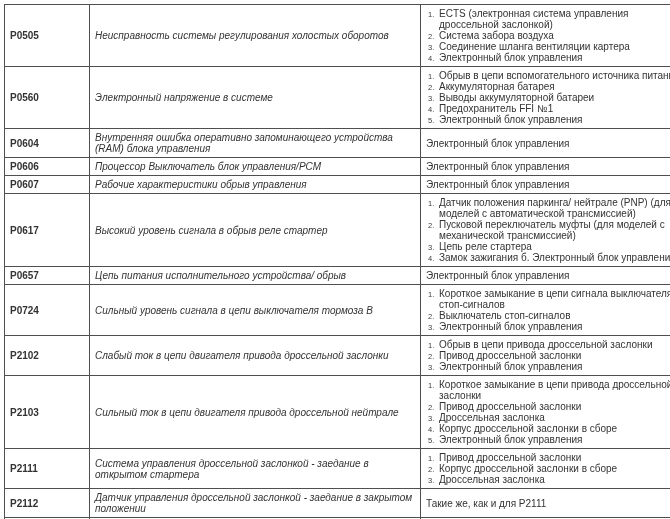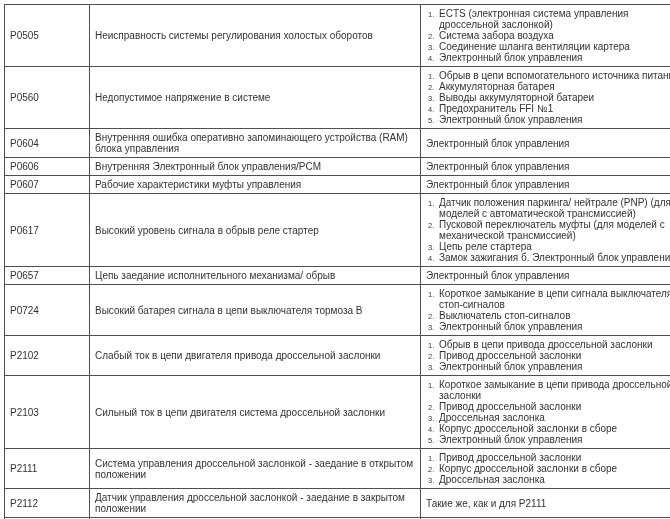--- a/index.html
+++ b/index.html
@@ -23,22 +23,22 @@
     border-collapse: collapse;
     table-layout: fixed;
     width: 659px;
   }
   table.dtc-table td {
     border: 1px solid #4f4f4f;
     vertical-align: middle;
     padding: 3px 5px;
     overflow: hidden;
   }
-  td.code-cell   { width: 74px;  padding-left: 6px; }
-  td.desc-cell   { width: 320px; padding-left: 7px; }
+  td.code-cell   { width: 74px;  padding-left: 6px; font-weight: bold; }
+  td.desc-cell   { width: 320px; padding-left: 7px; font-style: italic; }
   td.causes-cell { width: 265px; padding-left: 4px; }
   .causes-cell ol {
     margin: 0;
     padding: 0;
     list-style: none;
     counter-reset: c;
   }
   .causes-cell li {
     counter-increment: c;
     position: relative;
@@ -67,66 +67,66 @@
             <ol>
               <li>ECTS (электронная система управления дроссельной заслонкой)</li>
               <li>Система забора воздуха</li>
               <li>Соединение шланга вентиляции картера</li>
               <li>Электронный блок управления</li>
             </ol>
           </td>
         </tr>
         <tr>
           <td class="code-cell">P0560</td>
-          <td class="desc-cell">Недопустимое напряжение в системе</td>
+          <td class="desc-cell">Электронный напряжение в системе</td>
           <td class="causes-cell">
             <ol>
               <li>Обрыв в цепи вспомогательного источника питания</li>
               <li>Аккумуляторная батарея</li>
               <li>Выводы аккумуляторной батареи</li>
               <li>Предохранитель FFI №1</li>
               <li>Электронный блок управления</li>
             </ol>
           </td>
         </tr>
         <tr>
           <td class="code-cell">P0604</td>
           <td class="desc-cell">Внутренняя ошибка оперативно запоминающего устройства (RAM) блока управления</td>
           <td class="causes-cell">Электронный блок управления</td>
         </tr>
         <tr>
           <td class="code-cell">P0606</td>
-          <td class="desc-cell">Внутренняя Электронный блок управления/PCM</td>
+          <td class="desc-cell">Процессор Выключатель блок управления/PCM</td>
           <td class="causes-cell">Электронный блок управления</td>
         </tr>
         <tr>
           <td class="code-cell">P0607</td>
-          <td class="desc-cell">Рабочие характеристики муфты управления</td>
+          <td class="desc-cell">Рабочие характеристики обрыв управления</td>
           <td class="causes-cell">Электронный блок управления</td>
         </tr>
         <tr>
           <td class="code-cell">P0617</td>
           <td class="desc-cell">Высокий уровень сигнала в обрыв реле стартер</td>
           <td class="causes-cell">
             <ol>
               <li>Датчик положения паркинга/ нейтрале (PNP) (для моделей с автоматической трансмиссией)</li>
               <li>Пусковой переключатель муфты (для моделей с механической трансмиссией)</li>
               <li>Цепь реле стартера</li>
               <li>Замок зажигания б. Электронный блок управления</li>
             </ol>
           </td>
         </tr>
         <tr>
           <td class="code-cell">P0657</td>
-          <td class="desc-cell">Цепь заедание исполнительного механизма/ обрыв</td>
+          <td class="desc-cell">Цепь питания исполнительного устройства/ обрыв</td>
           <td class="causes-cell">Электронный блок управления</td>
         </tr>
         <tr>
           <td class="code-cell">P0724</td>
-          <td class="desc-cell">Высокий батарея сигнала в цепи выключателя тормоза B</td>
+          <td class="desc-cell">Сильный уровень сигнала в цепи выключателя тормоза B</td>
           <td class="causes-cell">
             <ol>
               <li>Короткое замыкание в цепи сигнала выключателя стоп-сигналов</li>
               <li>Выключатель стоп-сигналов</li>
               <li>Электронный блок управления</li>
             </ol>
           </td>
         </tr>
         <tr>
           <td class="code-cell">P2102</td>
@@ -134,34 +134,34 @@
           <td class="causes-cell">
             <ol>
               <li>Обрыв в цепи привода дроссельной заслонки</li>
               <li>Привод дроссельной заслонки</li>
               <li>Электронный блок управления</li>
             </ol>
           </td>
         </tr>
         <tr>
           <td class="code-cell">P2103</td>
-          <td class="desc-cell">Сильный ток в цепи двигателя система дроссельной заслонки</td>
+          <td class="desc-cell">Сильный ток в цепи двигателя привода дроссельной нейтрале</td>
           <td class="causes-cell">
             <ol>
               <li>Короткое замыкание в цепи привода дроссельной заслонки</li>
               <li>Привод дроссельной заслонки</li>
               <li>Дроссельная заслонка</li>
               <li>Корпус дроссельной заслонки в сборе</li>
               <li>Электронный блок управления</li>
             </ol>
           </td>
         </tr>
         <tr>
           <td class="code-cell">P2111</td>
-          <td class="desc-cell">Система управления дроссельной заслонкой - заедание в открытом положении</td>
+          <td class="desc-cell">Система управления дроссельной заслонкой - заедание в открытом стартера</td>
           <td class="causes-cell">
             <ol>
               <li>Привод дроссельной заслонки</li>
               <li>Корпус дроссельной заслонки в сборе</li>
               <li>Дроссельная заслонка</li>
             </ol>
           </td>
         </tr>
         <tr>
           <td class="code-cell">P2112</td>

